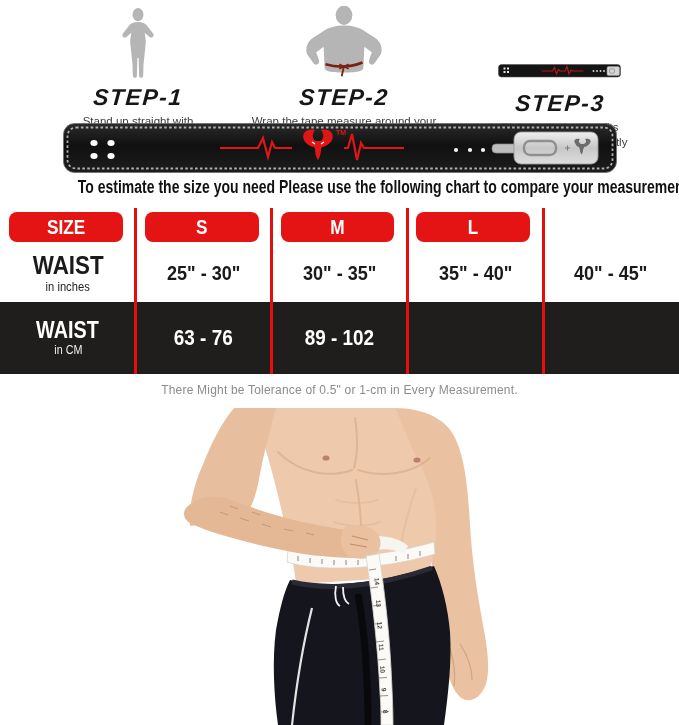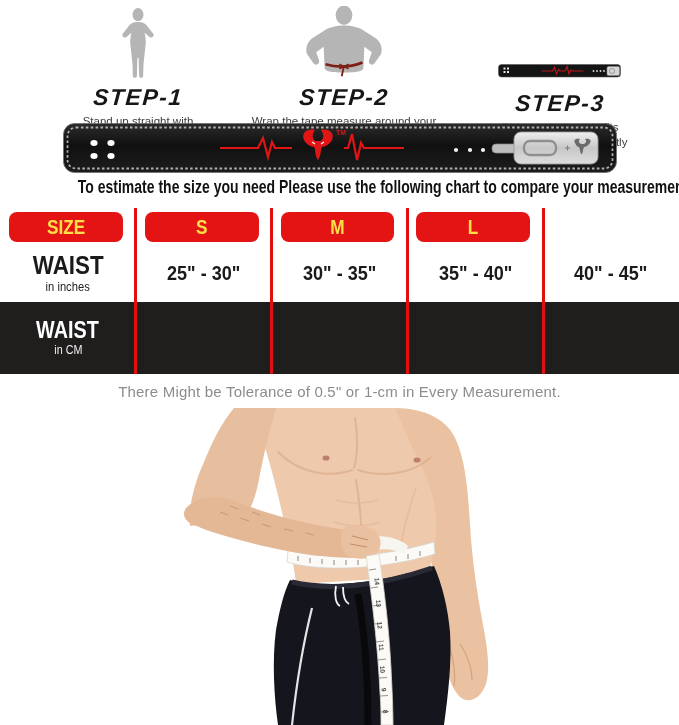--- a/index.html
+++ b/index.html
@@ -22,36 +22,36 @@
   
   #intro{position:absolute;left:0;top:177px;width:679px;text-align:center;}
   #intro .inner{display:inline-block;white-space:nowrap;font-weight:bold;font-size:17.5px;
                 color:#111;transform:scaleX(0.80);transform-origin:50% 50%;letter-spacing:0;}
 
   
   .trow{position:absolute;left:0;width:679px;display:grid;grid-template-columns:repeat(5,1fr);}
   #hdr-row{top:207px;height:36px;}
   .hdr-box{height:30px;margin:5px 13px 0 9px;background:#e51414;border-radius:8px;
            display:flex;align-items:center;justify-content:center;
-           font-weight:bold;font-size:20px;color:#fde047;}
+           font-weight:bold;font-size:20px;color:#ffffff;}
   #in-row{top:243px;height:59px;align-items:center;}
   #cm-row{top:302px;height:72px;background:#201d1d;color:#fff;align-items:center;}
   .cell{display:flex;flex-direction:column;align-items:center;justify-content:center;}
   .waist-big{font-weight:bold;font-size:26px;line-height:1;}
   .waist-sub{font-size:13px;margin-top:1px;color:#222;}
   #cm-row .waist-big{font-size:23px;}
   #cm-row .waist-sub{font-size:12.5px;color:#efefef;}
   .val{font-weight:bold;font-size:21px;}
   #cm-row .val{font-size:22px;}
   .cond{display:inline-block;transform:scaleX(0.86);transform-origin:center;white-space:nowrap;}
   .vdiv{position:absolute;top:208px;height:166px;width:3px;background:#e30f0f;}
 
   
   #tolerance{position:absolute;left:0;top:383px;width:679px;text-align:center;
-             font-size:15px;color:#8c8c8c;letter-spacing:.2px;}
+             font-size:12px;color:#8c8c8c;letter-spacing:.2px;}
 
   
   #photo{position:absolute;left:150px;top:408px;}
   .tape-num{font-family:"Liberation Sans",sans-serif;font-weight:bold;font-size:6.5px;fill:#4a4a4a;}
 </style>
 </head>
 <body>
 
 <div id="page">
 
@@ -200,20 +200,26 @@
     <div class="cell">
         <span class="val cond">40" - 45"</span>
       </div>
   </div>
 
   <div class="trow" id="cm-row">
     <div class="cell">
       <span class="waist-big cond">WAIST</span>
       <span class="waist-sub cond">in CM</span>
     </div>
+    <div class="cell">
+        <span class="val cond">63 - 76</span>
+      </div>
+    <div class="cell">
+        <span class="val cond">89 - 102</span>
+      </div>
   </div>
 
   <div class="vdiv" style="left:calc(20% - 1.5px);"></div>
   <div class="vdiv" style="left:calc(40% - 1.5px);"></div>
   <div class="vdiv" style="left:calc(60% - 1.5px);"></div>
   <div class="vdiv" style="left:calc(80% - 1.5px);"></div>
 
   <div id="tolerance">There Might be Tolerance of 0.5" or 1-cm in Every Measurement.</div>
 
   <div id="photo">

